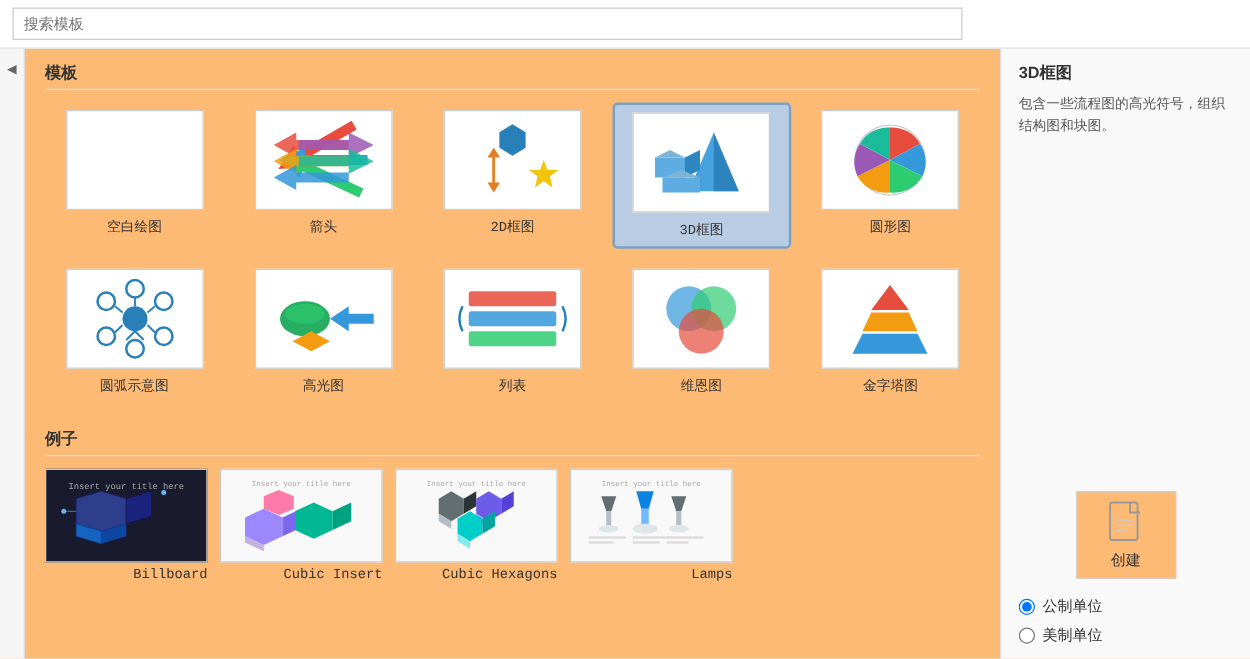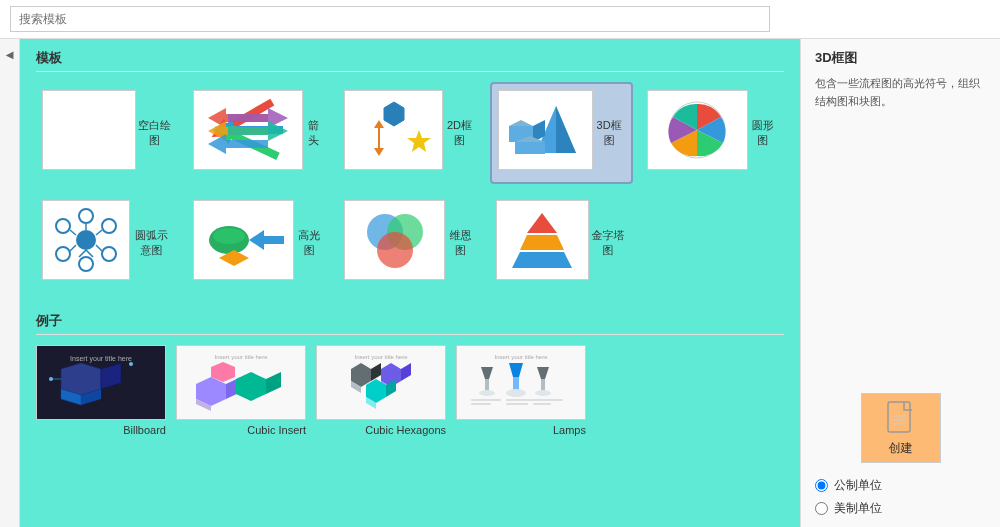--- a/index.html
+++ b/index.html
@@ -6,27 +6,27 @@
     body { font-family: "Microsoft YaHei", SimSun, Arial, sans-serif; font-size: 12px; background: #f0f0f0; display: flex; flex-direction: column; height: 527px; overflow: hidden; }
 
     .top-bar { background: #fff; border-bottom: 1px solid #ddd; padding: 6px 10px; display: flex; align-items: center; gap: 8px; }
     .search-input { width: 760px; height: 26px; border: 1px solid #ccc; padding: 0 8px; font-size: 12px; outline: none; }
 
     .main-layout { display: flex; flex: 1; overflow: hidden; }
 
     .left-panel { width: 20px; background: #f5f5f5; border-right: 1px solid #ddd; display: flex; align-items: flex-start; justify-content: center; padding-top: 10px; }
     .collapse-arrow { font-size: 10px; color: #666; cursor: pointer; }
 
-    .center-panel { flex: 1; overflow-y: auto; padding: 10px 16px; background: #5eead4; }
+    .center-panel { flex: 1; overflow-y: auto; padding: 10px 16px; background: #fdba74; font-family: Liberation Mono, monospace; }
 
     .section-title { font-size: 13px; font-weight: bold; color: #333; margin-bottom: 10px; padding-bottom: 4px; border-bottom: 1px solid #e0e0e0; }
 
     .template-grid { display: grid; grid-template-columns: repeat(5, 1fr); gap: 10px 8px; margin-bottom: 20px; }
 
-    .template-item { display: flex; flex-direction: row; align-items: center; cursor: pointer; padding: 6px; border-radius: 4px; }
+    .template-item { display: flex; flex-direction: column; align-items: center; cursor: pointer; padding: 6px; border-radius: 4px; }
     .template-item.selected { background: #b8cce4; border: 2px solid #7aa0c4; }
 
     .template-thumb { width: 110px; height: 80px; border: 1px solid #ccc; display: flex; align-items: center; justify-content: center; background: #fff; margin-bottom: 6px; overflow: hidden; }
     .template-thumb.blank { background: #fff; }
     .template-label { font-size: 11px; color: #333; text-align: center; }
 
     .examples-grid { display: flex; gap: 10px; flex-wrap: wrap; }
 
     .example-item { display: flex; flex-direction: column; align-items: flex-end; cursor: pointer; width: 130px; }
     .example-thumb { width: 130px; height: 75px; border: 1px solid #ccc; background: #eee; display: flex; align-items: center; justify-content: center; margin-bottom: 4px; overflow: hidden; }
@@ -173,20 +173,34 @@
             <ellipse cx="30" cy="28" rx="16" ry="8" fill="#2ecc71" opacity="0.6"></ellipse>
 
             <polygon points="50,32 65,22 65,28 85,28 85,36 65,36 65,42" fill="#3498db"></polygon>
 
             <polygon points="20,50 35,42 50,50 35,58" fill="#f39c12"></polygon>
           </svg>
         </div>
         <span class="template-label">高光图</span>
       </div>
 
+      <div class="template-item">
+        <div class="template-thumb">
+          <svg width="90" height="65" viewBox="0 0 90 65">
+
+            <rect x="10" y="10" width="70" height="12" rx="2" fill="#e74c3c" opacity="0.85"></rect>
+            <rect x="10" y="26" width="70" height="12" rx="2" fill="#3498db" opacity="0.85"></rect>
+            <rect x="10" y="42" width="70" height="12" rx="2" fill="#2ecc71" opacity="0.85"></rect>
+
+            <path d="M5,22 Q0,32 5,42" fill="none" stroke="#2980b9" stroke-width="2" marker-end="url(#arr)"></path>
+            <path d="M85,42 Q90,32 85,22" fill="none" stroke="#2980b9" stroke-width="2"></path>
+          </svg>
+        </div>
+        <span class="template-label">列表</span>
+      </div>
 
       <div class="template-item">
         <div class="template-thumb">
           <svg width="90" height="65" viewBox="0 0 90 65">
             <circle cx="35" cy="24" r="18" fill="#3498db" opacity="0.7"></circle>
             <circle cx="55" cy="24" r="18" fill="#2ecc71" opacity="0.7"></circle>
             <circle cx="45" cy="42" r="18" fill="#e74c3c" opacity="0.7"></circle>
           </svg>
         </div>
         <span class="template-label">维恩图</span>

